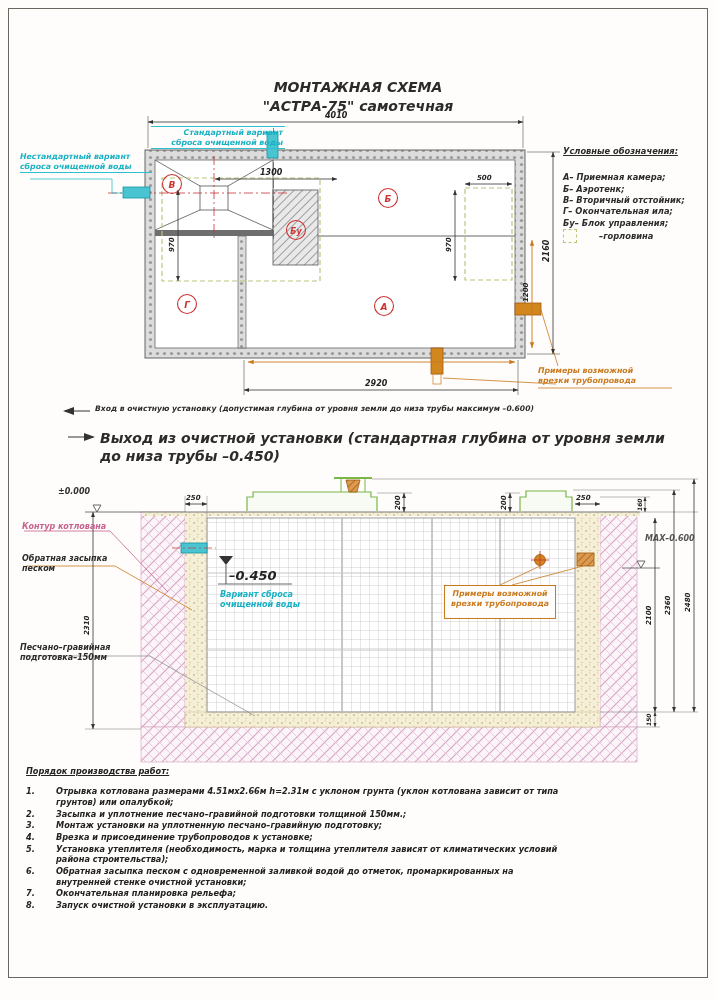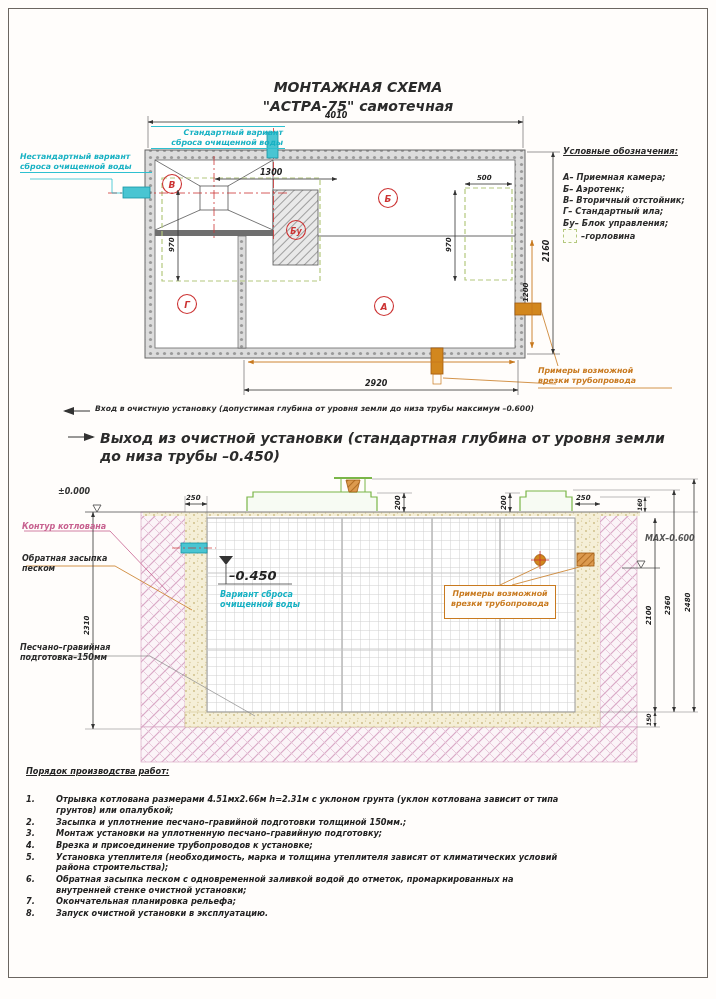--- a/index.html
+++ b/index.html
@@ -10,33 +10,33 @@
   .pre{white-space:pre-line;}
   .cyan{color:#17b1c3;}
   .orangeT{color:#c8791e;}
   .pinkT{color:#c7608f;}
   #title{left:0;top:78px;width:716px;text-align:center;font-size:14px;line-height:1.35;}
   #std-outlet{left:151px;top:126px;width:130px;font-size:7.8px;border-top:1px solid #2ec0d0;border-bottom:1px solid #2ec0d0;padding:1px 2px;text-align:right;}
   #nonstd-outlet{left:20px;top:151px;width:132px;font-size:7.8px;border-bottom:1px solid #2ec0d0;padding:1px 0;}
   #legend{left:563px;top:146px;width:148px;font-size:8.3px;font-style:italic;font-weight:bold;}
   #legend .lt{text-decoration:underline;margin-bottom:16px;}
   #legend .li{margin:1px 0;}
-  #legend .gor{display:flex;align-items:center;gap:4px;}
+  #legend .gor{display:flex;align-items:center;gap:22px;}
   #legend .sq{width:12px;height:12px;border:1.2px dashed #b4c87e;background:#fdfdf5;display:inline-block;}
   #plan-tap-note{left:538px;top:366px;width:135px;font-size:7.8px;}
   #note-inlet{left:95px;top:404px;width:590px;font-size:7.6px;font-style:italic;}
   #note-outlet{left:100px;top:430px;width:590px;font-size:14px;}
   #lbl-contour{left:22px;top:522px;width:124px;font-size:8px;}
   #lbl-backfill{left:22px;top:554px;width:120px;font-size:8px;}
   #lbl-bed{left:20px;top:643px;width:130px;font-size:8px;}
   #outlet-variant{left:220px;top:590px;width:110px;font-size:8px;}
   #sec-tap-note{left:449px;top:589px;width:102px;font-size:7.8px;text-align:center;}
   #sec-tap-box{position:absolute;left:444px;top:585px;width:110px;height:32px;border:1px solid #c8791e;background:#fffdfb;}
   #worklist{left:26px;top:766px;width:545px;font-size:8.2px;font-style:italic;font-weight:bold;color:#222;}
-  #worklist .wt{text-decoration:underline;margin-bottom:18px;}
+  #worklist .wt{text-decoration:underline;margin-bottom:10px;}
   .wrow{display:flex;margin:1px 0;}
   .wnum{width:30px;flex:0 0 30px;}
   .wtxt{flex:1;line-height:1.3;}
   svg text{font-family:"DejaVu Sans",sans-serif;font-style:italic;font-weight:bold;}
   .dimtxt{font-size:7px;fill:#222;}
   .bigdim{font-size:8px;fill:#222;}
 </style>
 </head>
 <body>
 
@@ -278,21 +278,21 @@
   <div id="std-outlet" class="lbl cyan pre">Стандартный вариант
 сброса очищенной воды</div>
   <div id="nonstd-outlet" class="lbl cyan pre">Нестандартный вариант
 сброса очищенной воды</div>
 
   <div id="legend" class="lbl">
     <div class="lt">Условные обозначения:</div>
     <div class="li">А– Приемная камера;</div>
     <div class="li">Б– Аэротенк;</div>
     <div class="li">В– Вторичный отстойник;</div>
-    <div class="li">Г– Стандартный ила;</div>
+    <div class="li">Г– Окончательная ила;</div>
     <div class="li">Бу– Блок управления;</div>
     <div class="li gor">
       <span class="sq"></span>
       <span>–горловина</span>
     </div>
   </div>
 
   <div id="plan-tap-note" class="lbl orangeT pre">Примеры возможной
 врезки трубопровода</div>
 

